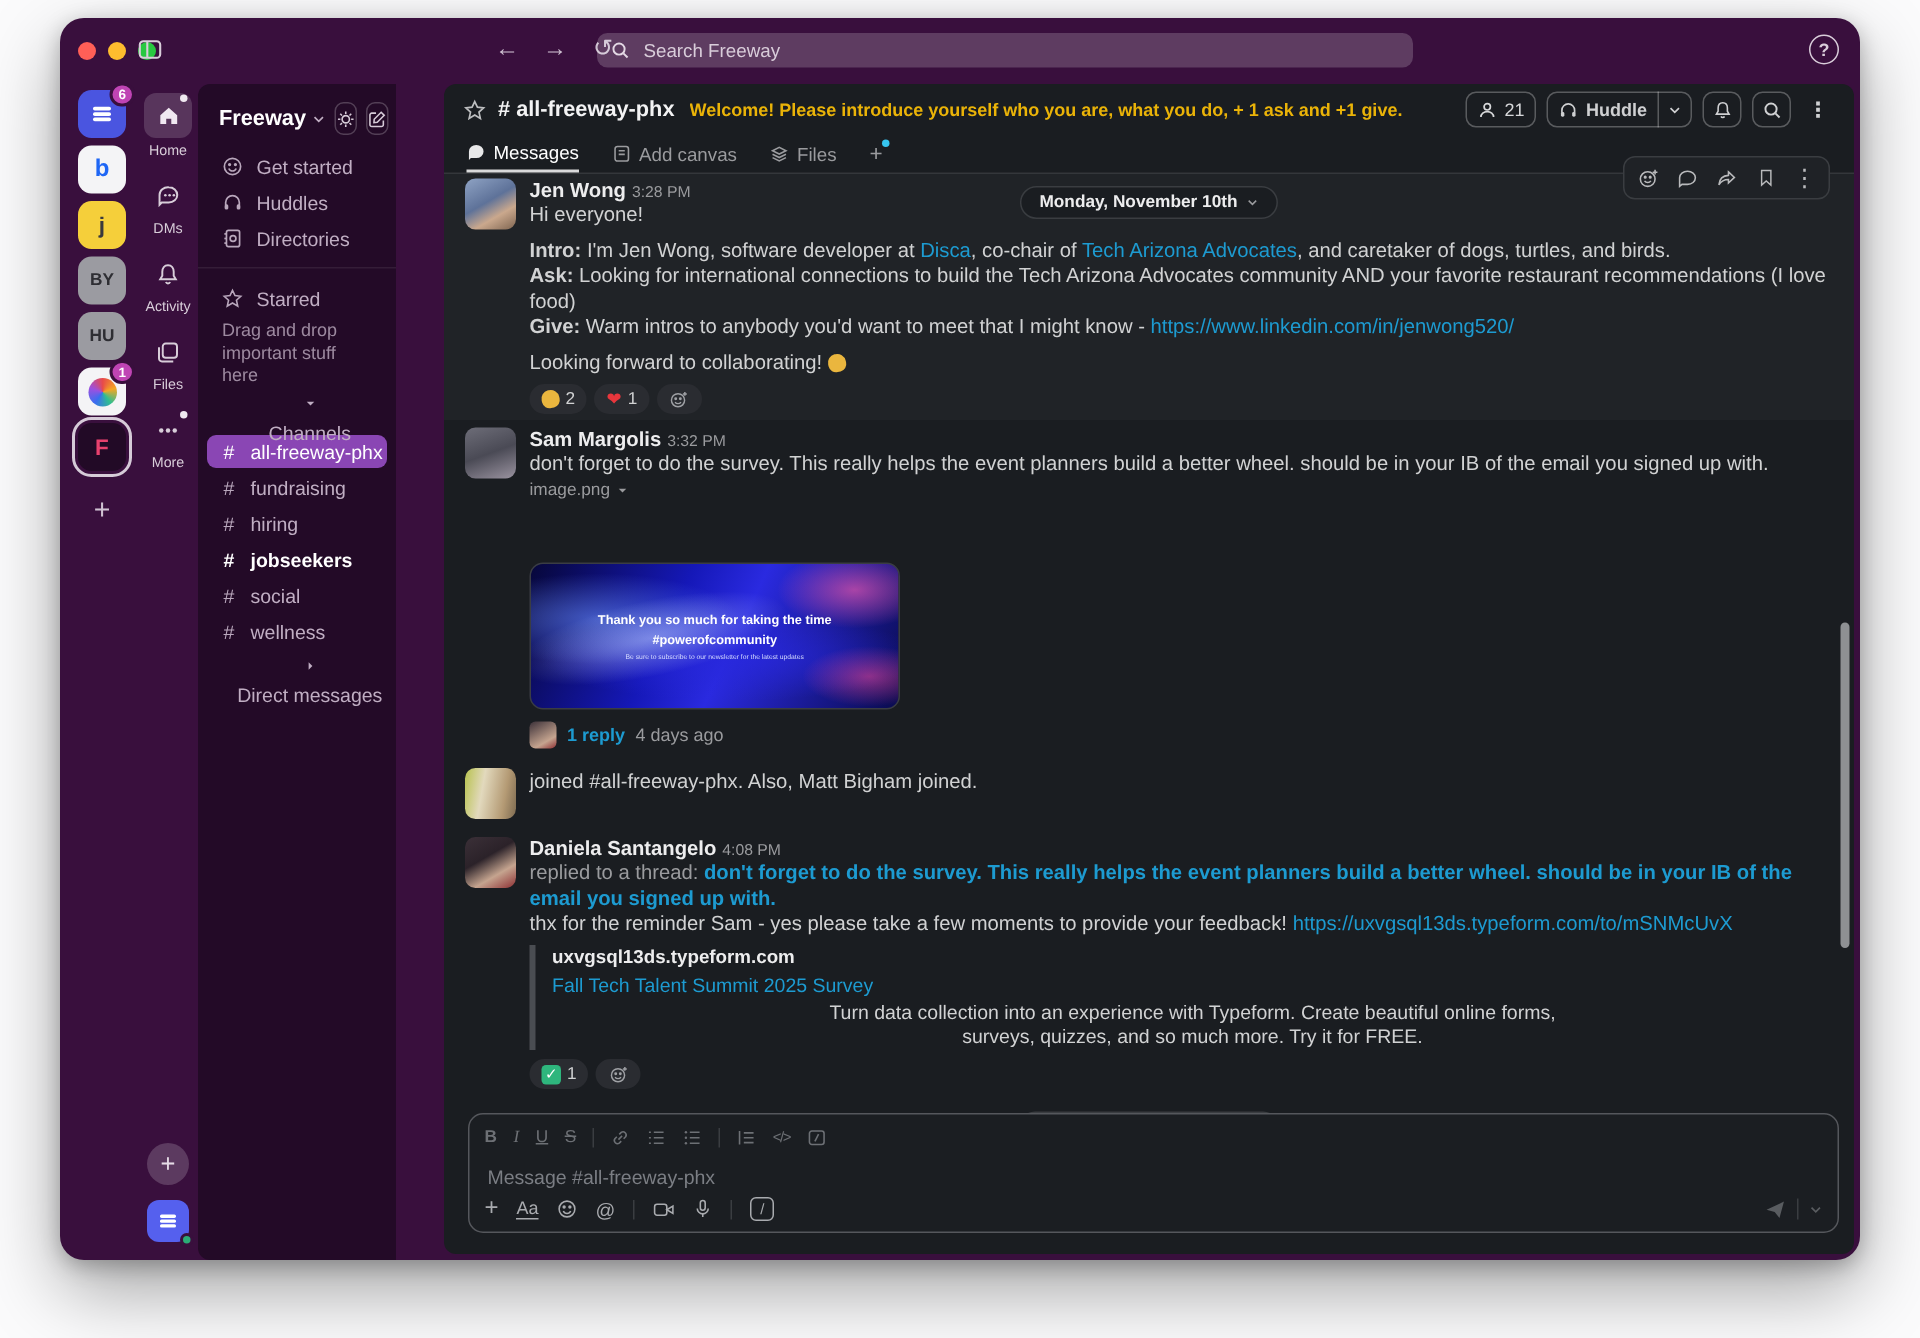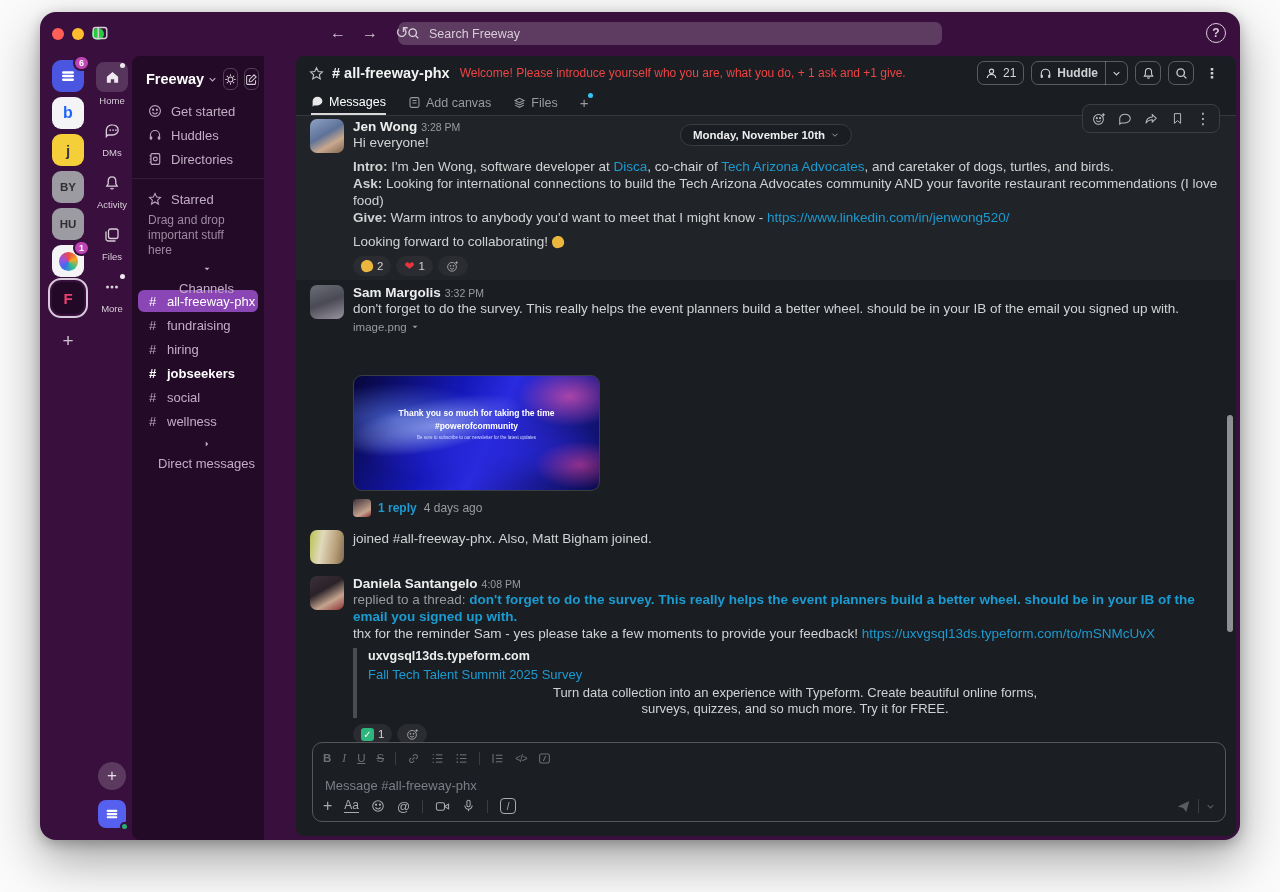--- a/index.html
+++ b/index.html
@@ -64,21 +64,21 @@
   .chan .h{font-size:13px;color:#b9a7bc;width:10px;}
   .chan.active{background:#8a46b4;color:#fff;}
   .chan.active .h{color:#fff;}
   .chan.unread{color:#fff;font-weight:bold;}
   .chan.unread .h{color:#fff;}
   
   .main{position:absolute;left:256px;right:4px;top:44px;bottom:4px;background:#1a1d21;border-radius:8px;overflow:hidden;}
   .chan-head{height:34px;display:flex;align-items:center;padding:0 13px;gap:8px;}
   .chstar{color:#bdbec0;}
   .chname{font-size:14.5px;font-weight:bold;color:#f3f3f4;}
-  .chtopic{font-size:12px;color:#ef4444;margin-left:2px;flex:1;white-space:nowrap;overflow:hidden;text-overflow:ellipsis;}
+  .chtopic{font-size:12px;color:#eab308;margin-left:2px;flex:1;white-space:nowrap;overflow:hidden;text-overflow:ellipsis;font-weight:bold;}
   .hd-right{display:flex;align-items:center;gap:7px;color:#cfd0d2;}
   .pill-btn{border:1px solid rgba(255,255,255,.28);border-radius:7px;height:24px;display:flex;align-items:center;gap:5px;padding:0 7px;font-size:12px;color:#d7d8da;}
   .huddle-split{display:flex;align-items:center;border:1px solid rgba(255,255,255,.28);border-radius:7px;height:24px;}
   .huddle-main{display:flex;align-items:center;gap:5px;padding:0 7px;font-size:12px;font-weight:bold;}
   .huddle-div{width:1px;height:24px;background:rgba(255,255,255,.28);}
   .huddle-chev{padding:0 6px;display:flex;}
   .icon-btn{width:26px;height:24px;border:1px solid rgba(255,255,255,.28);border-radius:7px;display:flex;align-items:center;justify-content:center;}
   .kebab{font-size:14px;font-weight:bold;color:#cfd0d2;padding:0 4px;}
   .tabs{height:26px;display:flex;align-items:flex-start;gap:22px;padding:0 15px;border-bottom:1px solid #34373b;color:#9a9b9e;font-size:12.5px;}
   .tab{display:flex;align-items:center;gap:5px;height:25px;position:relative;}
@@ -103,21 +103,21 @@
   .b{font-weight:bold;}
   .link{color:#1d9bd1;}
   .gray{color:#9a9b9e;}
   .reactions{display:flex;gap:5px;margin-top:6px;align-items:center;}
   .react{height:20px;background:#2a2c31;border-radius:11px;display:inline-flex;align-items:center;gap:4px;padding:0 8px;font-size:11.5px;color:#d1d2d3;}
   .heart{color:#e8363c;font-size:12px;}
   .emoji-blob{display:inline-block;width:12px;height:12px;border-radius:48% 48% 42% 42%;background:#eab63e;color:transparent;overflow:hidden;vertical-align:-2px;transform:rotate(-14deg);}
   .check-blob{display:inline-block;width:13px;height:13px;border-radius:3px;background:#2eb67d;color:#fff;font-size:10px;line-height:13px;text-align:center;overflow:hidden;}
   .addreact{width:30px;height:20px;background:#2a2c31;border-radius:11px;display:flex;align-items:center;justify-content:center;color:#9fa1a5;}
   .attach-label{display:flex;align-items:center;gap:4px;font-size:11.5px;color:#9a9b9e;margin:4px 0 3px;}
-  .simg{width:247px;height:116px;border-radius:9px;border:1px solid #3a3d44;overflow:hidden;position:relative;
+  .simg{width:247px;height:98px;border-radius:9px;border:1px solid #3a3d44;overflow:hidden;position:relative;
     background:
       radial-gradient(ellipse 30% 38% at 88% 18%,rgba(245,90,175,.65),transparent 70%),
       radial-gradient(ellipse 26% 30% at 92% 78%,rgba(240,70,150,.55),transparent 70%),
       radial-gradient(ellipse 55% 45% at 18% 38%,rgba(110,150,255,.55),transparent 70%),
       radial-gradient(ellipse 70% 40% at 55% 65%,rgba(40,40,220,.8),transparent 75%),
       linear-gradient(115deg,#07073a 0%,#1518b8 38%,#2a2ae0 55%,#0a0b4e 100%); margin-top: 42px;}
   .simg-swirl{position:absolute;left:-20px;top:22px;width:200px;height:55px;border-radius:50%;
     background:radial-gradient(ellipse at center,rgba(200,215,255,.5),transparent 65%);transform:rotate(-12deg);}
   .simg-text{position:absolute;left:0;right:0;top:32px;text-align:center;color:#fff;}
   .simg-text .l1{font-size:8.5px;font-weight:bold;}

